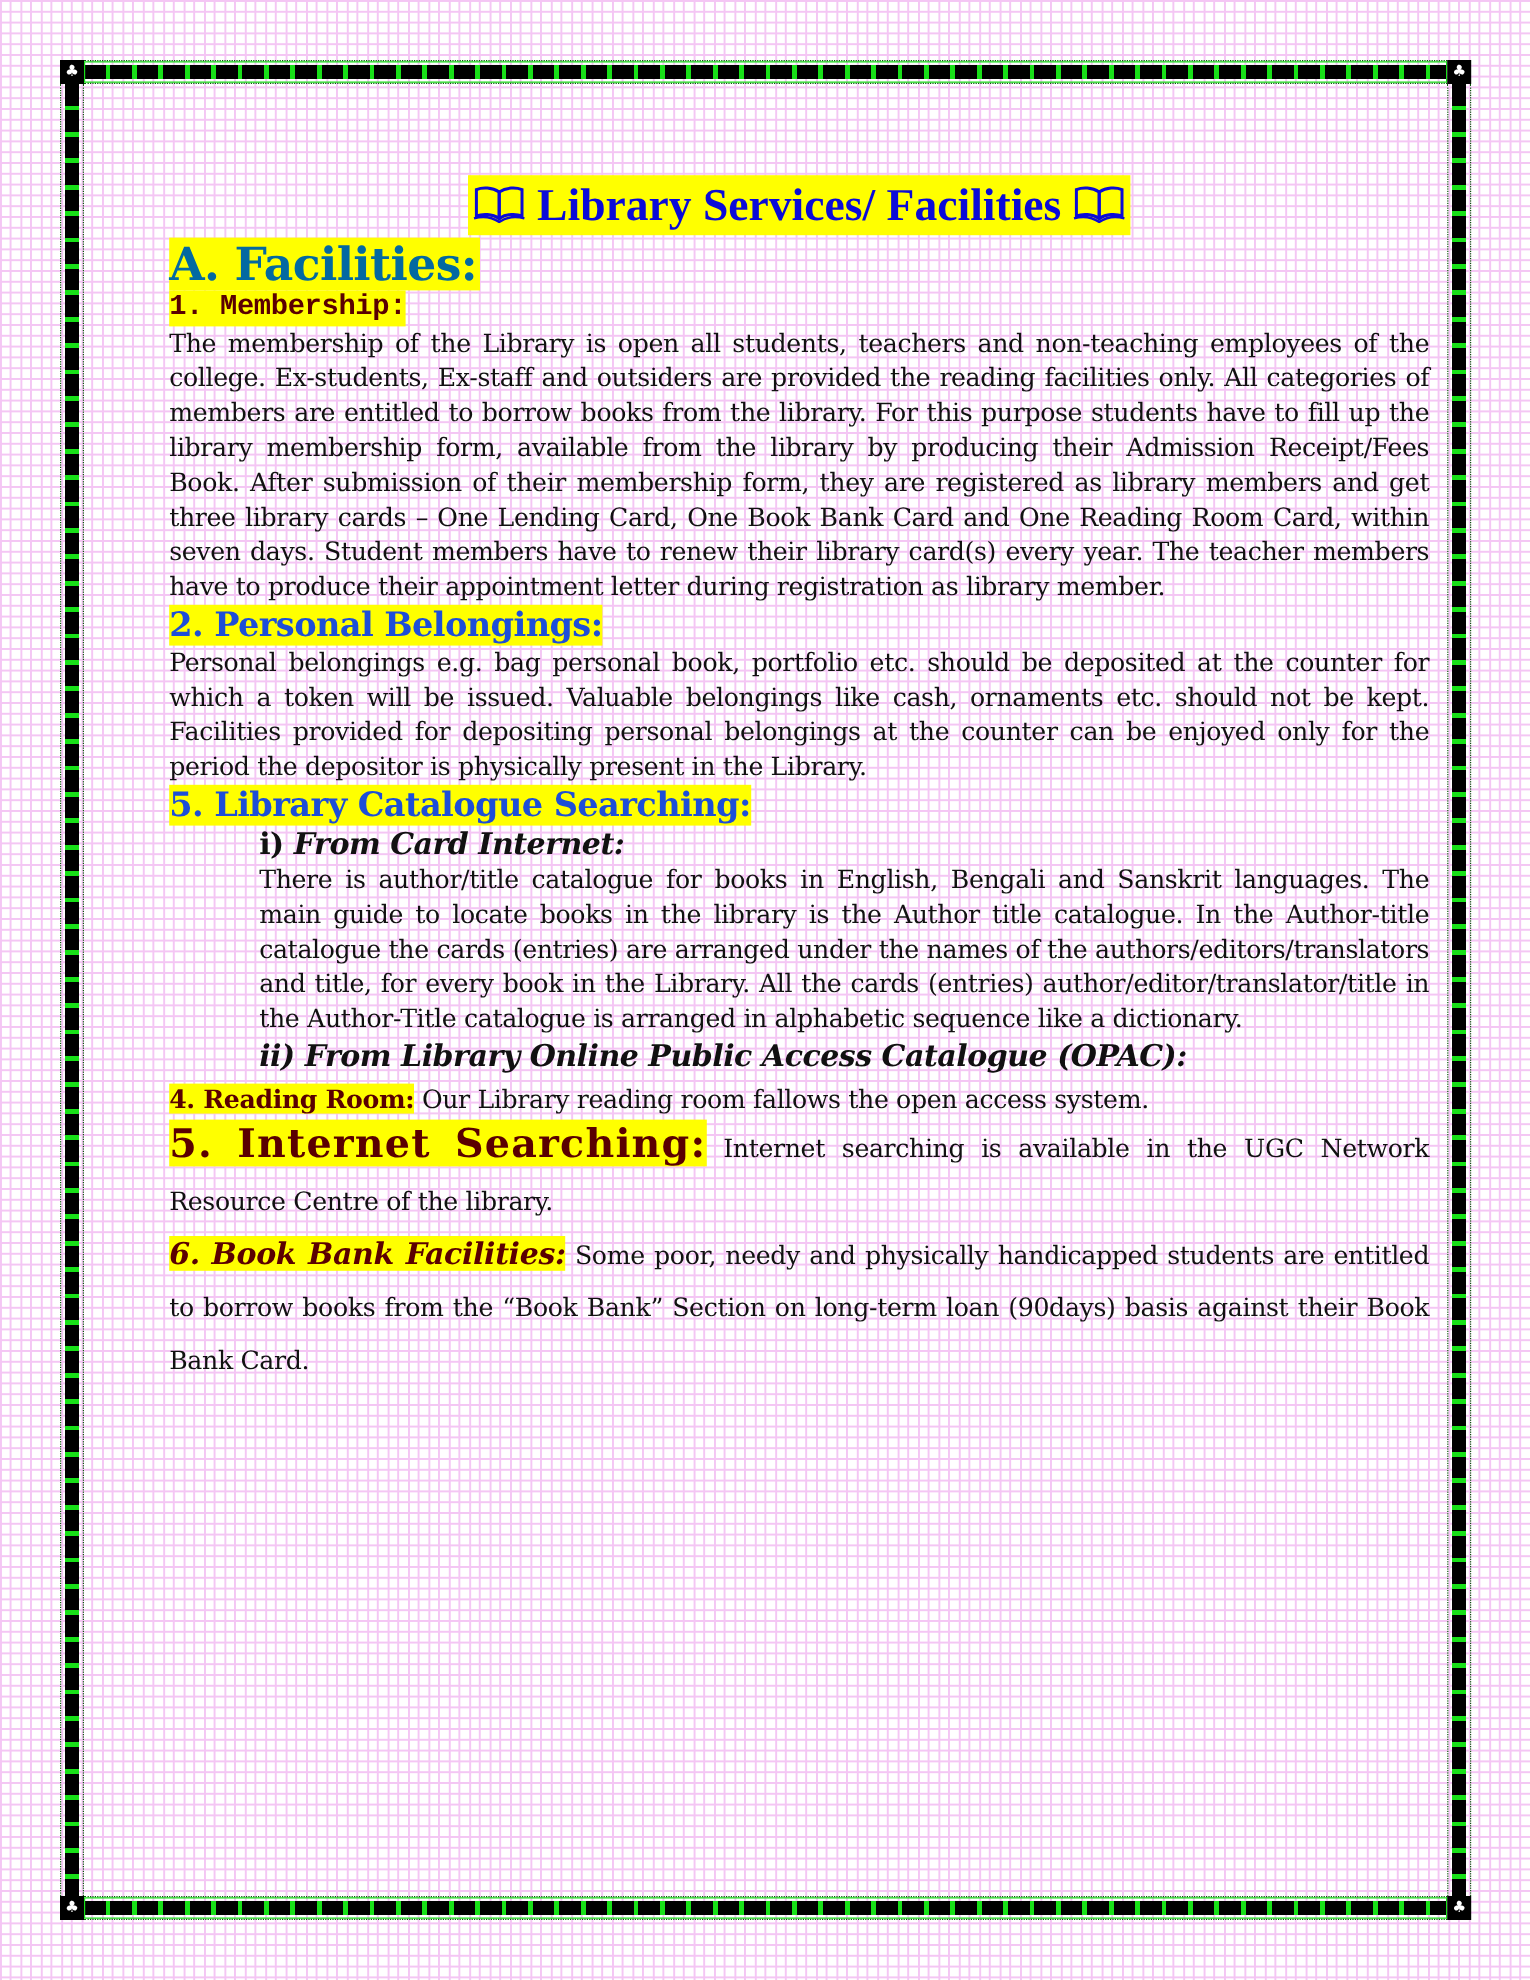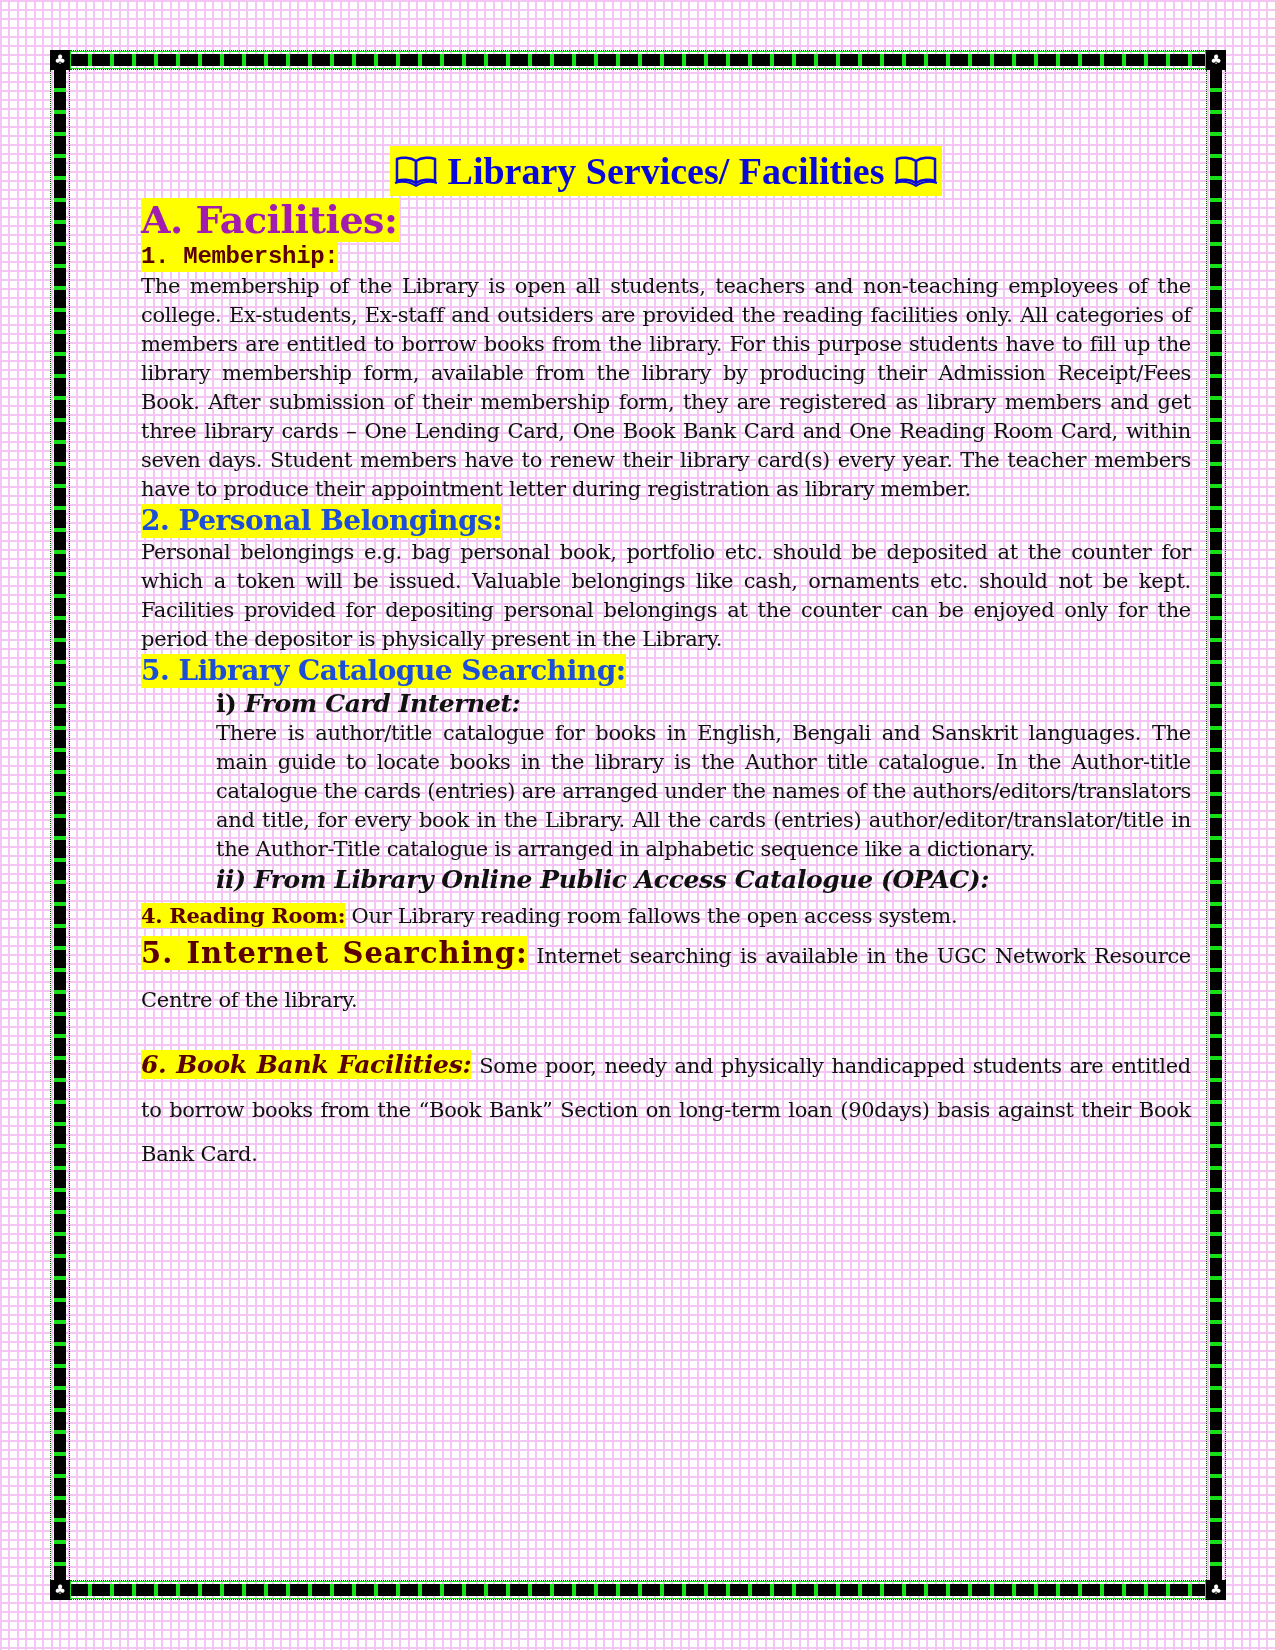--- a/index.html
+++ b/index.html
@@ -56,21 +56,21 @@
   .title-row { text-align: center; margin: 0 0 2px 0; }
   .title {
     font-size: 38px; font-weight: bold; color: #0a0ad8;
     font-family: "Liberation Serif", serif; padding: 2px 4px;
     display: inline-block; line-height: 46px;
   }
   .book-icon {
     display: inline-block; width: 44px; height: 32px; vertical-align: -3px;
   }
   .h-a {
-    font-size: 38px; font-weight: bold; color: #a21caf;
+    font-size: 38px; font-weight: bold; color: #0369a1;
     font-family: "DejaVu Serif", serif; display: inline-block;
     line-height: 44px; padding: 0 2px 0 0; letter-spacing: -0.5px;
   }
   .h1 {
     font-size: 24px; font-weight: bold; color: #5a0000;
     display: inline-block; line-height: 30px; letter-spacing: -0.3px; font-family: Liberation Mono, monospace;
   }
   .h2 {
     font-size: 28px; font-weight: bold; color: #1d4ed8;
     display: inline-block; line-height: 34px; letter-spacing: -0.5px;
@@ -80,21 +80,21 @@
     margin: 0; letter-spacing: -0.3px;
   }
   .sub { margin-left: 75px; }
   .sub-h {
     font-size: 25px; font-weight: bold; line-height: 31px; color: #111;
     letter-spacing: -0.4px;
   }
   .sub-h .it { font-style: italic; }
   .para.loose { line-height: 44px; }
   .inline-h { font-size: 21px; font-weight: bold; color: #5a0000; letter-spacing: -0.3px; }
-  .inline-h2 { font-size: 29px; font-weight: bold; color: #5a0000; letter-spacing: 1px; }
+  .inline-h2 { font-size: 33px; font-weight: bold; color: #5a0000; letter-spacing: 1px; }
   .inline-h3 { font-size: 25px; font-weight: bold; font-style: italic; color: #5a0000; letter-spacing: -0.3px; }
   .block { margin: 0; }
 </style>
 </head>
 <body>
 
 <div class="frame-h frame-top"></div>
 <div class="frame-h frame-bottom"></div>
 <div class="frame-v frame-left"></div>
 <div class="frame-v frame-right"></div>
@@ -148,17 +148,17 @@
   <p class="para" style="margin-top:6px;">
     <span class="inline-h hl">4. Reading Room:</span>
     <span>Our Library reading room fallows the open access system.</span>
   </p>
 
   <p class="para loose" style="margin-top:0px;">
     <span class="inline-h2 hl">5. Internet Searching:</span>
     <span>Internet searching is available in the UGC Network Resource Centre of the library.</span>
   </p>
 
-  <p class="para loose" style="margin-top:21px;">
+  <p class="para loose" style="margin-top:0;">
     <span class="inline-h3 hl">6. Book Bank Facilities:</span>
     <span>Some poor, needy and physically handicapped students are entitled to borrow books from the “Book Bank”   Section on long-term loan (90days) basis against their Book Bank Card.</span>
   </p>
 </div>
 
 </body></html>

